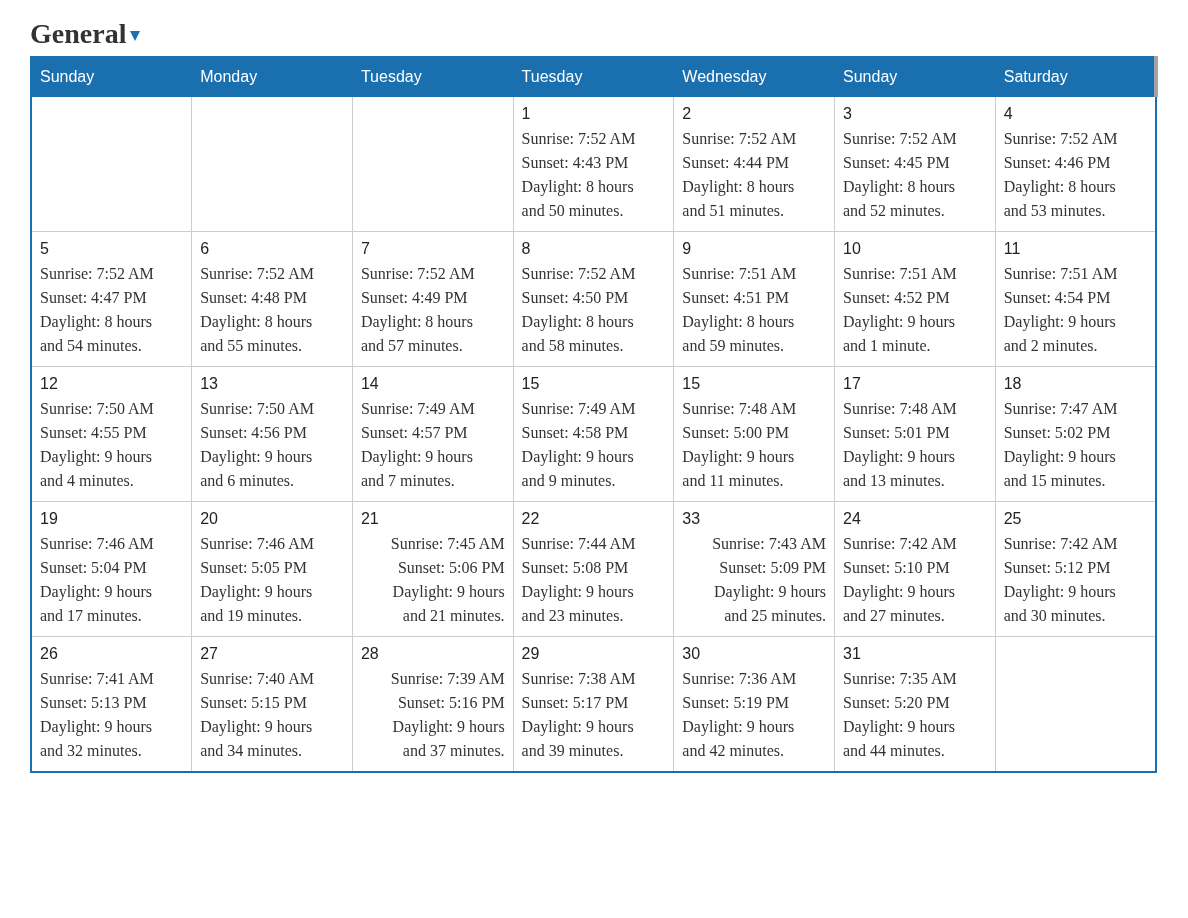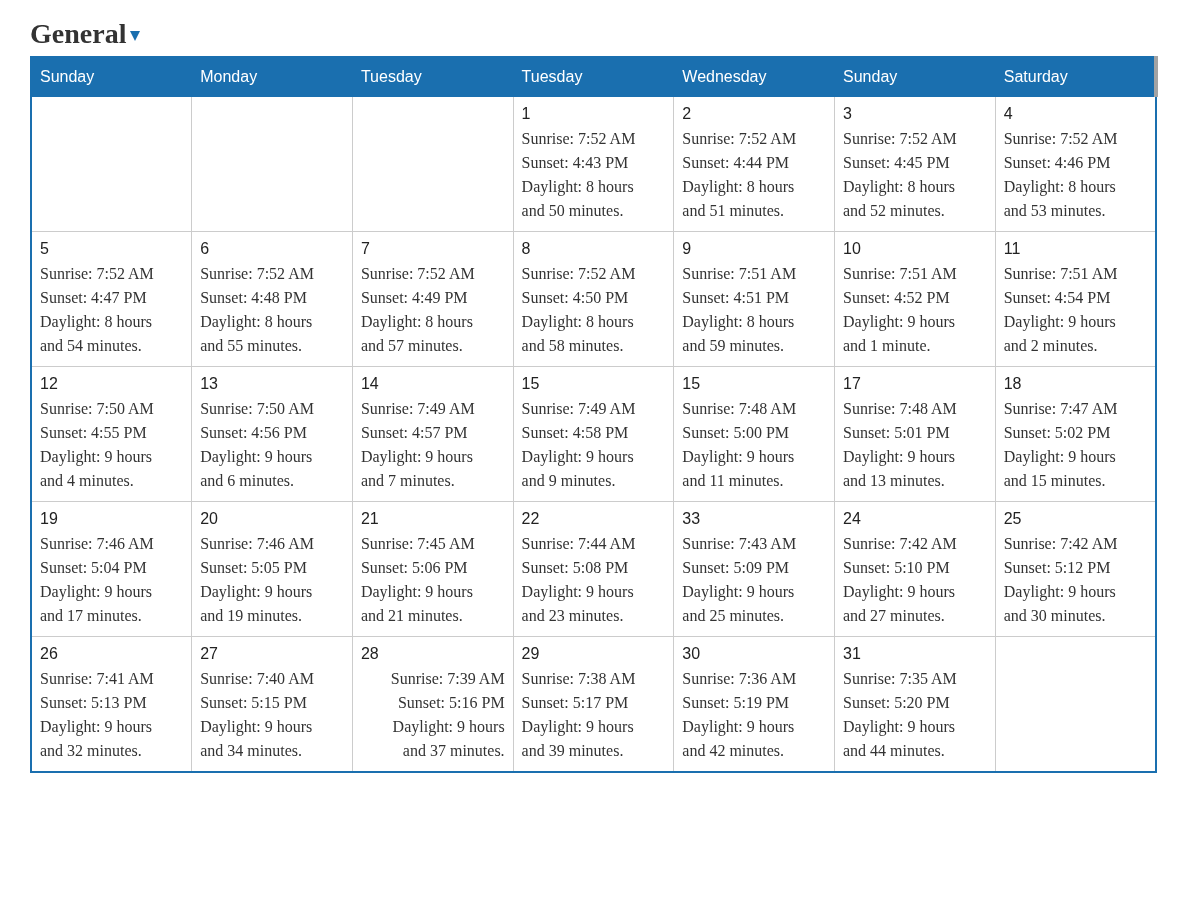--- a/index.html
+++ b/index.html
@@ -276,35 +276,35 @@
         </td>
         <td>
           <div class="day-number">20</div>
           <div class="day-info" style="white-space: pre-line;">Sunrise: 7:46 AM
 Sunset: 5:05 PM
 Daylight: 9 hours
 and 19 minutes.</div>
         </td>
         <td>
           <div class="day-number">21</div>
-          <div class="day-info" style="white-space: pre-line;">Sunrise: 7:45 AM
+          <div class="day-info" style="white-space: pre-line; text-align: right;">Sunrise: 7:45 AM
 Sunset: 5:06 PM
 Daylight: 9 hours
 and 21 minutes.</div>
         </td>
         <td>
           <div class="day-number">22</div>
           <div class="day-info" style="white-space: pre-line;">Sunrise: 7:44 AM
 Sunset: 5:08 PM
 Daylight: 9 hours
 and 23 minutes.</div>
         </td>
         <td>
           <div class="day-number">33</div>
-          <div class="day-info" style="white-space: pre-line;">Sunrise: 7:43 AM
+          <div class="day-info" style="white-space: pre-line; text-align: right;">Sunrise: 7:43 AM
 Sunset: 5:09 PM
 Daylight: 9 hours
 and 25 minutes.</div>
         </td>
         <td>
           <div class="day-number">24</div>
           <div class="day-info" style="white-space: pre-line;">Sunrise: 7:42 AM
 Sunset: 5:10 PM
 Daylight: 9 hours
 and 27 minutes.</div>

